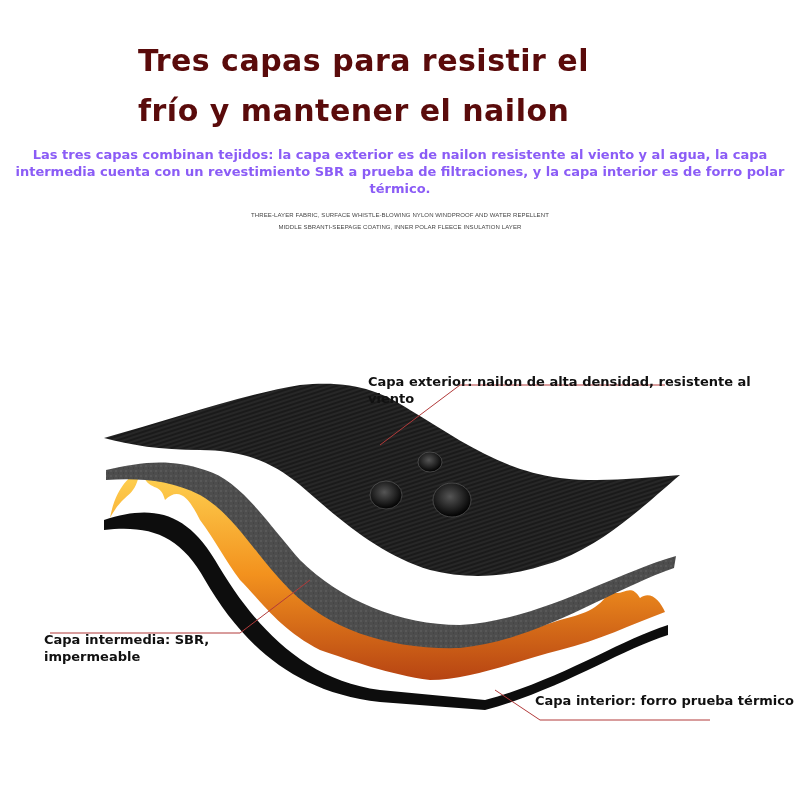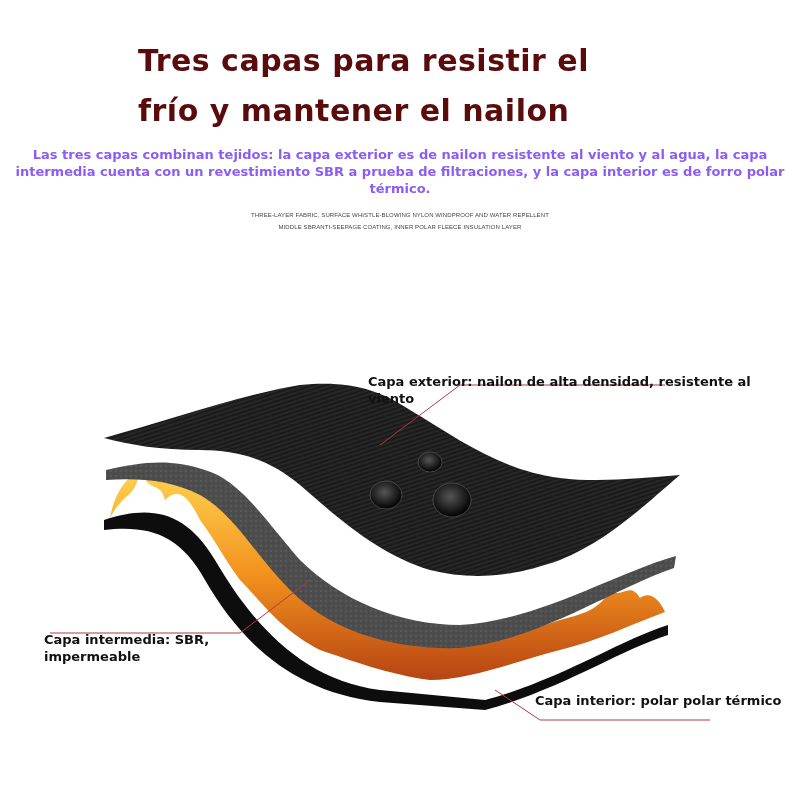--- a/index.html
+++ b/index.html
@@ -90,13 +90,13 @@
     <ellipse cx="452" cy="500" rx="19" ry="17" fill="url(#drop)" stroke="#666" stroke-width="0.6"></ellipse>
   </g>
 
   <polyline points="380,445 460,385 665,385" fill="none" stroke="#b23a3a" stroke-width="1"></polyline>
   <polyline points="310,580 240,633 50,633" fill="none" stroke="#b23a3a" stroke-width="1"></polyline>
   <polyline points="495,690 540,720 710,720" fill="none" stroke="#b23a3a" stroke-width="1"></polyline>
 </svg>
 
 <div class="label" id="lbl-outer">Capa exterior: nailon de alta densidad, resistente al viento</div>
 <div class="label" id="lbl-mid">Capa intermedia: SBR, impermeable</div>
-<div class="label" id="lbl-inner">Capa interior: polar polar térmico</div>
+<div class="label" id="lbl-inner">Capa interior: forro prueba térmico</div>
 
 </body></html>

